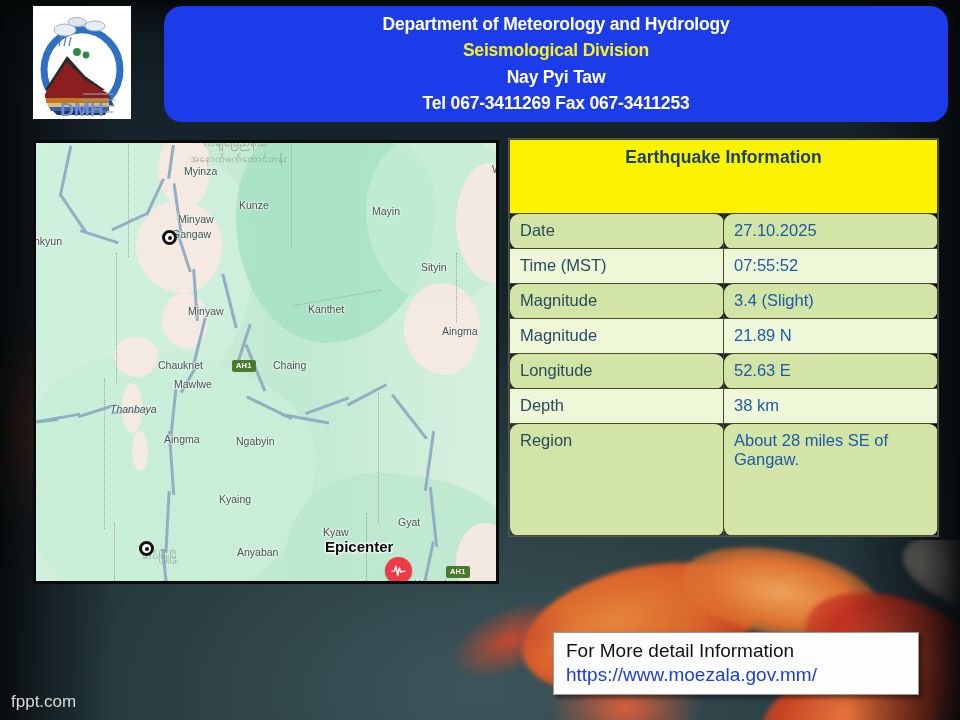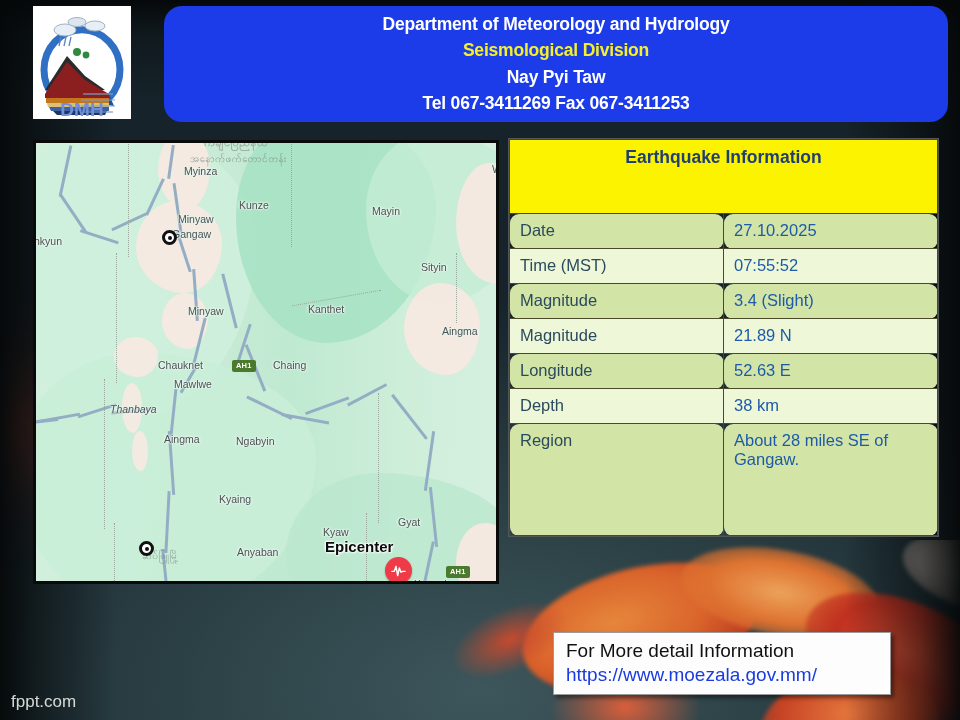--- a/index.html
+++ b/index.html
@@ -232,21 +232,21 @@
     font-size: 16.5px;
   }
   .row-a .cell-key, .row-a .cell-val { background: #d2e5a6; border-radius: 9px; }
   .row-b .cell-key, .row-b .cell-val { background: #eef8d8; }
   .row-last .cell-key, .row-last .cell-val { height: 96px; }
 
   
   .note-box {
     position: absolute;
     left: 553px; top: 632px;
-    width: 338px;
+    width: 366px;
     background: #fdfdfd;
     border: 1px solid #9a9a9a;
     box-shadow: 3px 3px 4px rgba(0,0,0,0.45);
     padding: 6px 10px 8px 12px;
     box-sizing: border-box;
   }
   .note-line1 {
     color: #111111;
     font-size: 19px;
     line-height: 1.24;

